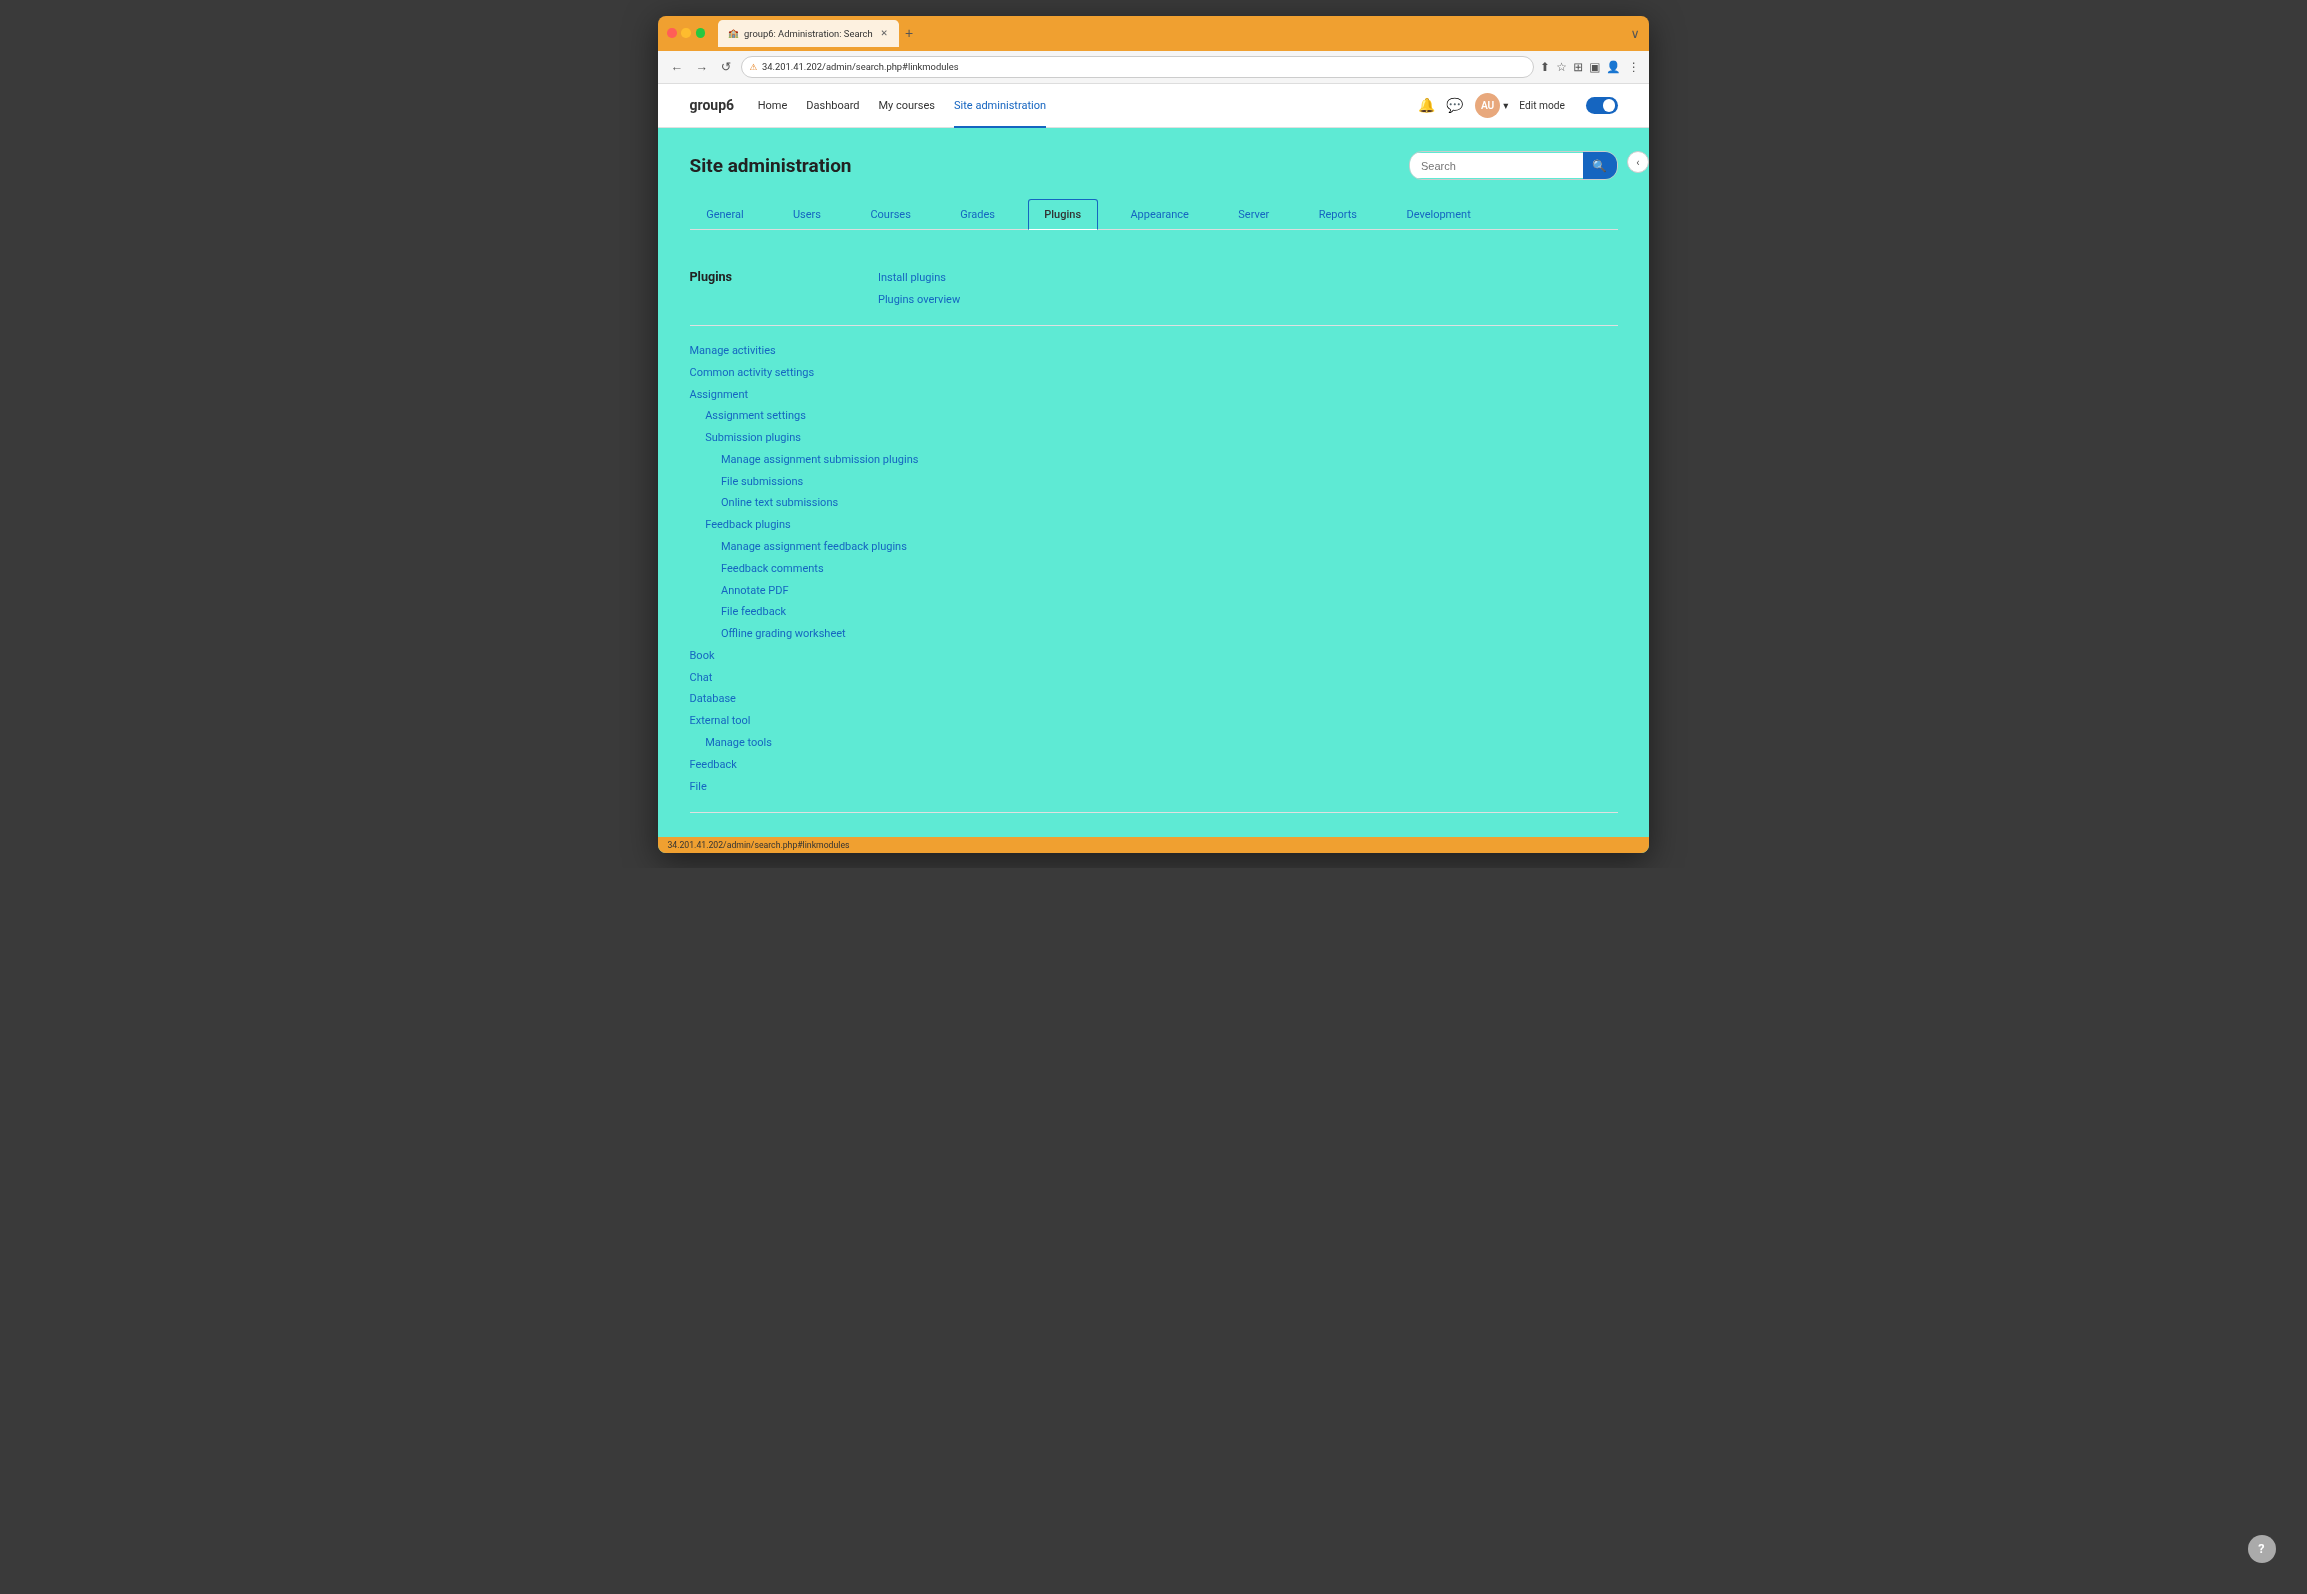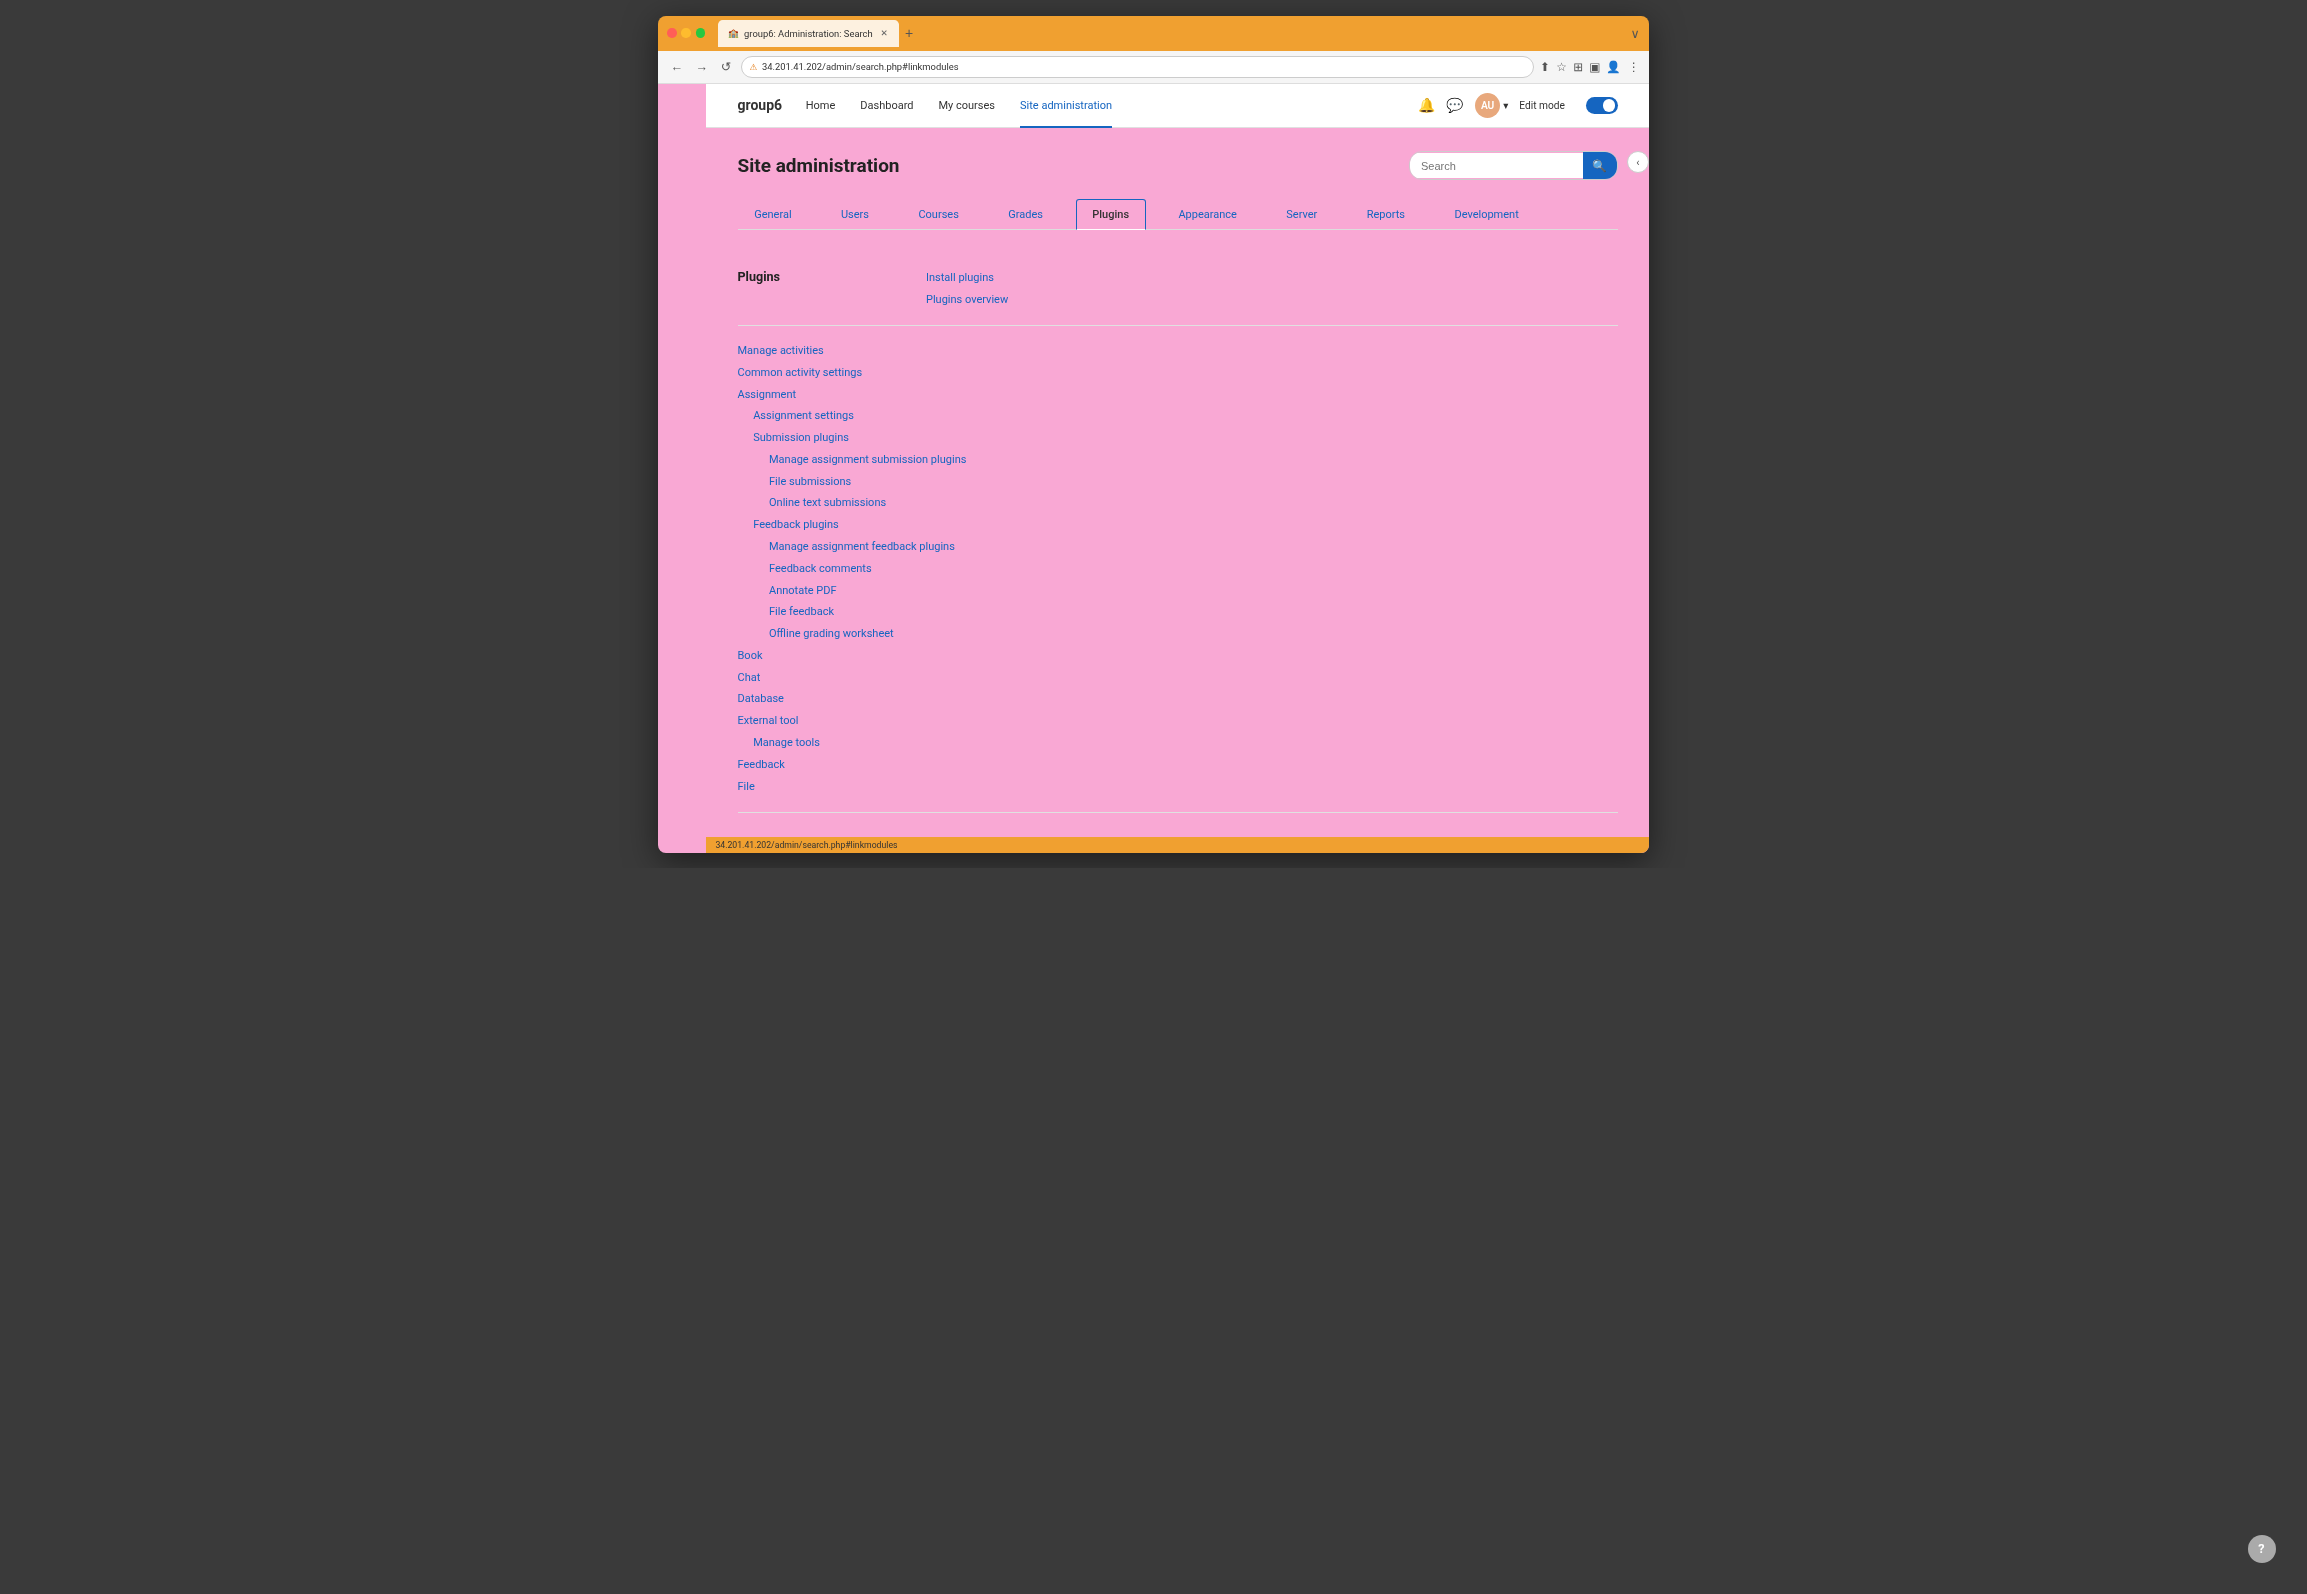--- a/index.html
+++ b/index.html
@@ -104,44 +104,43 @@
     .address-text { color: #333; }
     .nav-icons-right {
       display: flex;
       gap: 6.3px;
       color: #555;
       font-size: 11.8px;
     }
 
     
     .page-wrapper {
-      background: #f9a8d4;
+      background: #5eead4;
       display: flex;
       flex-direction: column;
-      padding-left: 48px;
     }
 
     
     .site-nav {
       background: white;
       border-bottom: 0.8px solid #e0e0e0;
       padding: 0 31.5px;
       display: flex;
       align-items: center;
       height: 44px;
     }
     .site-logo {
       font-size: 14px;
       font-weight: 700;
       color: #333;
       margin-right: 23.6px;
     }
     .site-nav-links {
       display: flex;
-      gap: 25px;
+      gap: 19px;
       list-style: none;
     }
     .site-nav-links a {
       text-decoration: none;
       color: #333;
       font-size: 11px;
     }
     .site-nav-links a.active {
       color: #1565c0;
       border-bottom: 2.4px solid #1565c0;

